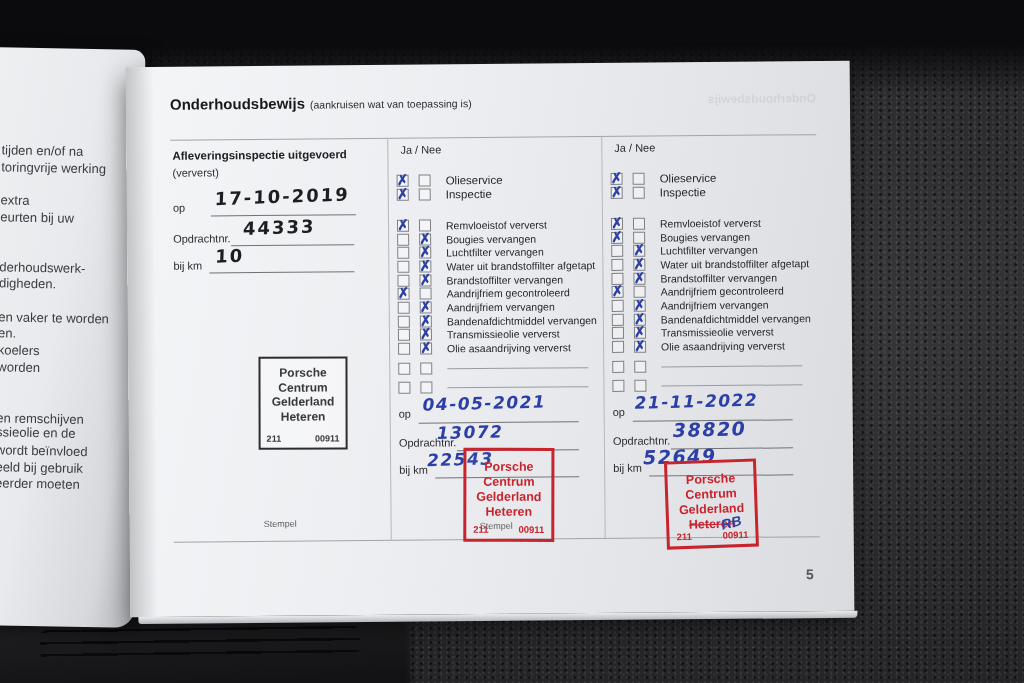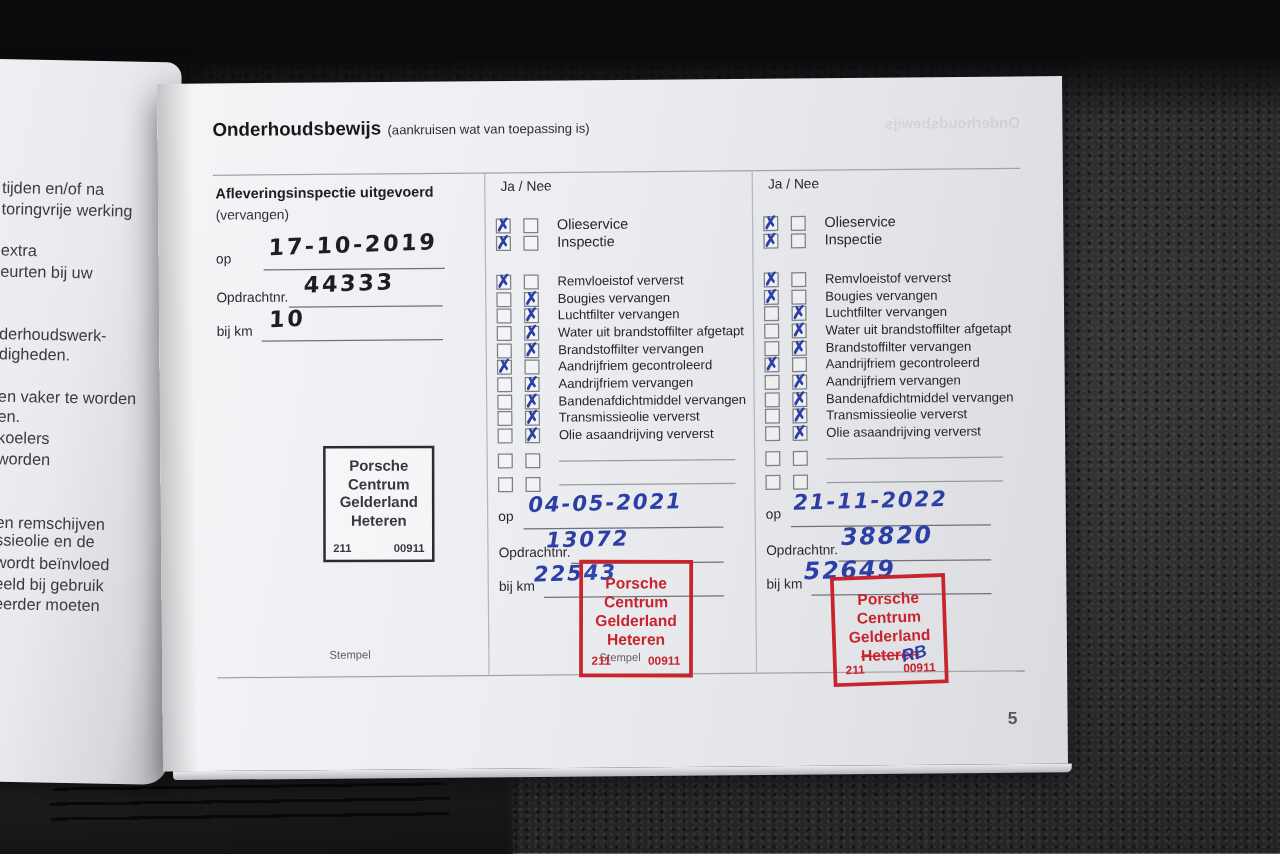--- a/index.html
+++ b/index.html
@@ -124,21 +124,21 @@
   <div class="abs title">
     <span>Onderhoudsbewijs</span><span class="note">(aankruisen wat van toepassing is)</span>
   </div>
 
   <div class="abs rule-h" style="left:44px;top:73px;width:646px"></div>
   <div class="abs rule-h" style="left:44px;top:475px;width:646px"></div>
   <div class="abs rule-v" style="left:261px;top:73px;height:402px"></div>
   <div class="abs rule-v" style="left:475px;top:73px;height:402px"></div>
 
   <div class="abs c1-head">Afleveringsinspectie uitgevoerd</div>
-  <div class="abs c1-sub">(vervangen)</div>
+  <div class="abs c1-sub">(ververst)</div>
 
   <div class="abs flabel" style="left:46px;top:135px">op</div>
   <div class="abs hand hand-black" style="left:88px;top:120px">17-10-2019</div>
   <div class="abs uline" style="left:84px;top:149px;width:145px"></div>
 
   <div class="abs flabel" style="left:46px;top:166px">Opdrachtnr.</div>
   <div class="abs hand hand-black" style="left:116px;top:151px">44333</div>
   <div class="abs uline" style="left:104px;top:179px;width:123px"></div>
 
   <div class="abs flabel" style="left:46px;top:193px">bij km</div>

